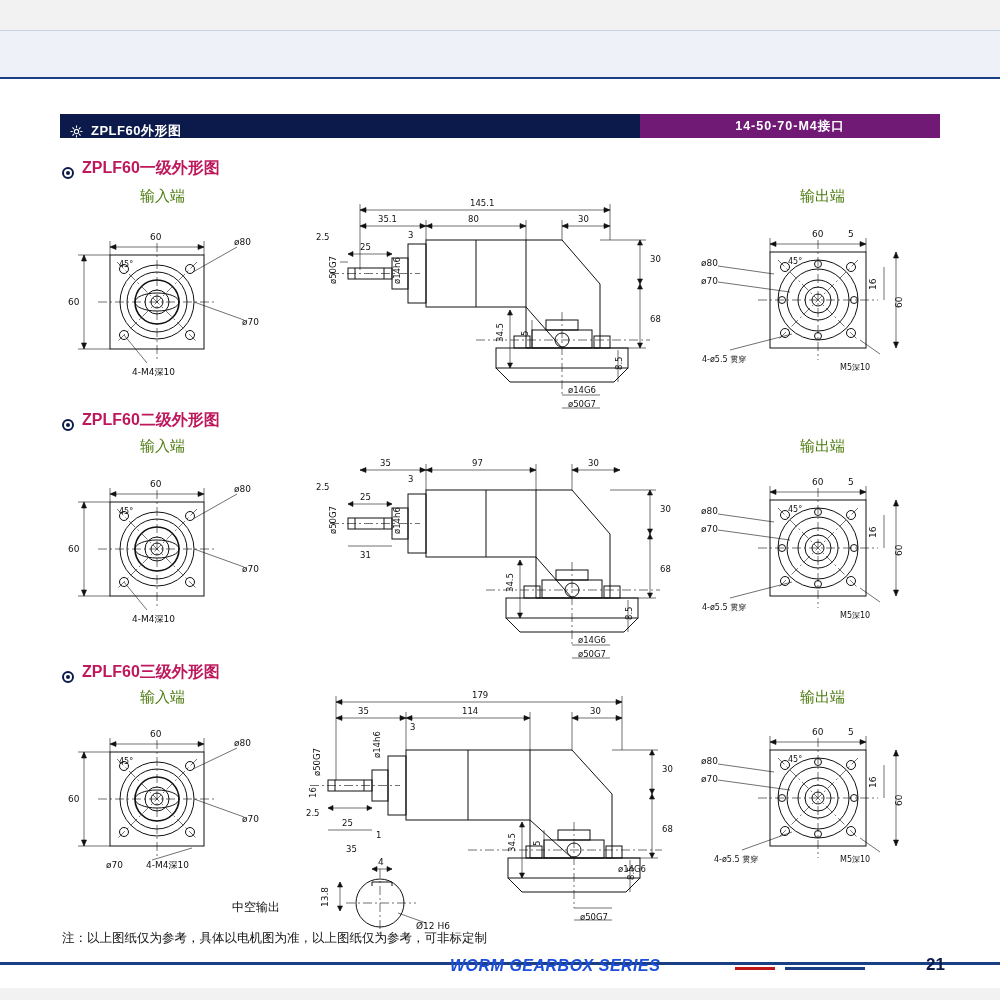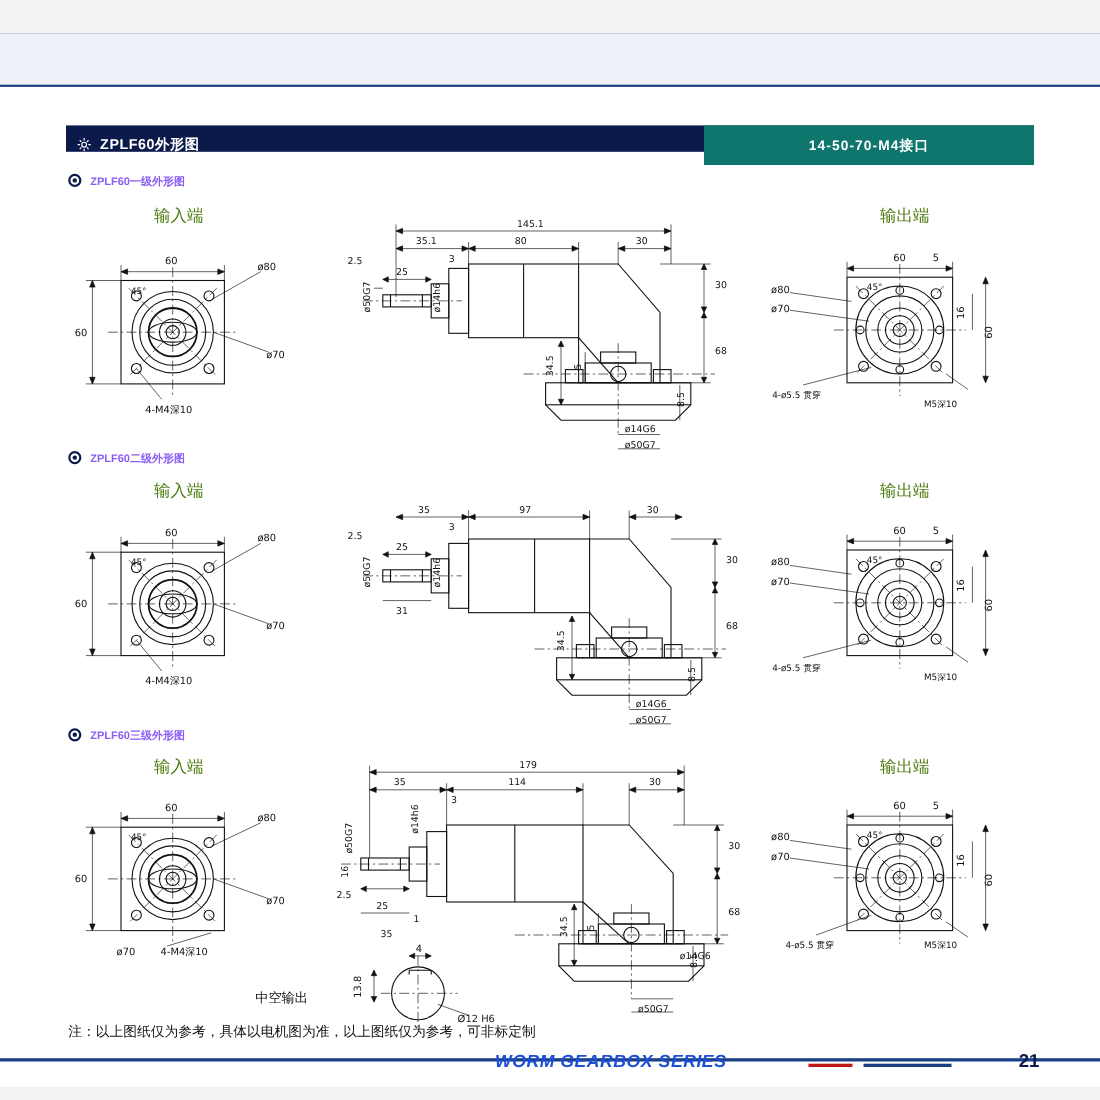--- a/index.html
+++ b/index.html
@@ -13,26 +13,26 @@
   }
   .page{position:absolute;inset:0;}
 
   
   .top-band{position:absolute;left:0;top:0;width:1000px;height:30px;background:#f2f2f2;}
   .top-rule{position:absolute;left:0;top:30px;width:1000px;height:46px;background:#eef2f8;border-top:1px solid #c8d2de;border-bottom:2px solid #1b3f84;}
 
   
   .header-bar{position:absolute;left:60px;top:114px;width:880px;height:24px;background:#0b1a4a;}
   .header-bar .hb-left{position:absolute;left:10px;top:0;height:34px;display:flex;align-items:center;gap:8px;color:#fff;font-size:13px;font-weight:bold;letter-spacing:.5px;}
-  .header-bar .hb-right{position:absolute;right:0;top:0;height:36px;width:300px;background:#0f766e;display:flex;align-items:center;justify-content:center;color:#fff;font-size:12.5px;font-weight:bold;letter-spacing:1px;}
+  .header-bar .hb-right{position:absolute;right:0;top:0;height:24px;width:300px;background:#701a75;display:flex;align-items:center;justify-content:center;color:#fff;font-size:12.5px;font-weight:bold;letter-spacing:1px;}
   .gear-ic{display:inline-block;width:13px;height:13px;position:relative;}
   .gear-ic svg{display:block;}
 
   
-  .sec-title{position:absolute;display:flex;align-items:flex-start;gap:8px;font-size:10px;font-weight:bold;color:#8b5cf6;}
+  .sec-title{position:absolute;display:flex;align-items:flex-end;gap:8px;font-size:16px;font-weight:bold;color:#be185d;}
   .bullet{width:12px;height:12px;border-radius:50%;border:2px solid #0b1a4a;box-sizing:border-box;position:relative;background:#fff;}
   .bullet::after{content:"";position:absolute;left:2px;top:2px;width:4px;height:4px;border-radius:50%;background:#0b1a4a;}
 
   .cn-label{position:absolute;font-size:15px;color:#4d7c0f;font-family:"DejaVu Sans", sans-serif;}
 
   
   .dwg{position:absolute;}
   .dwg svg{display:block;}
 
   .note{position:absolute;left:62px;top:930px;font-size:12.5px;color:#111;font-family:"DejaVu Sans", sans-serif;}

